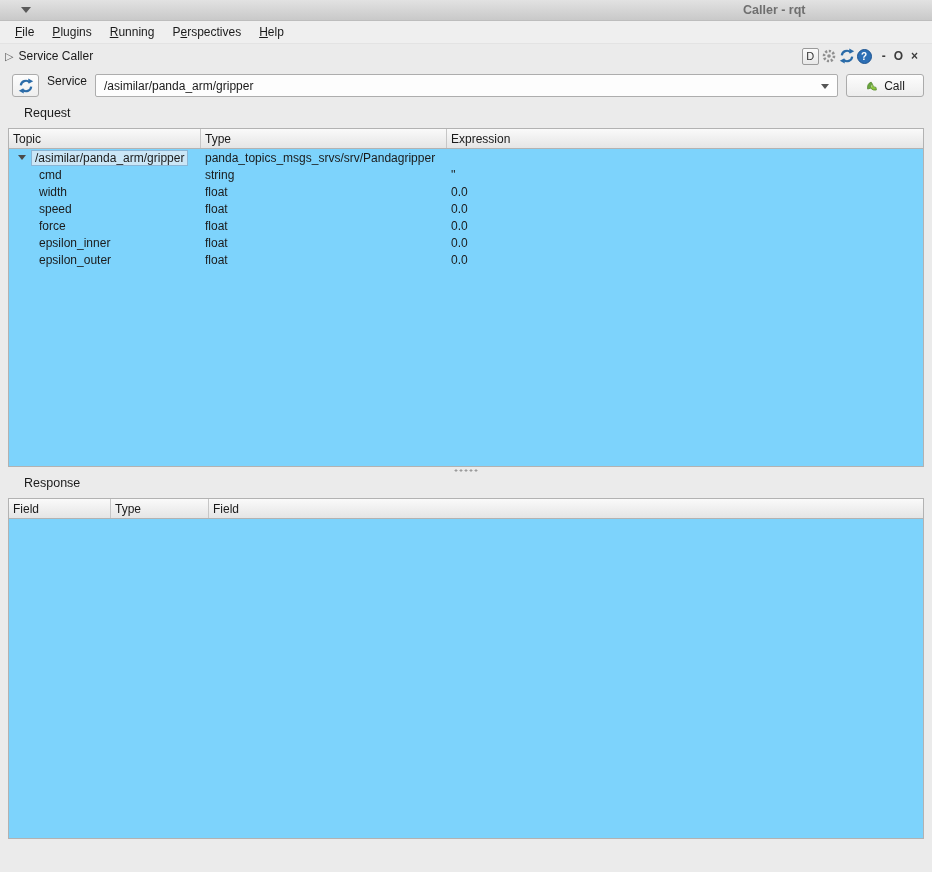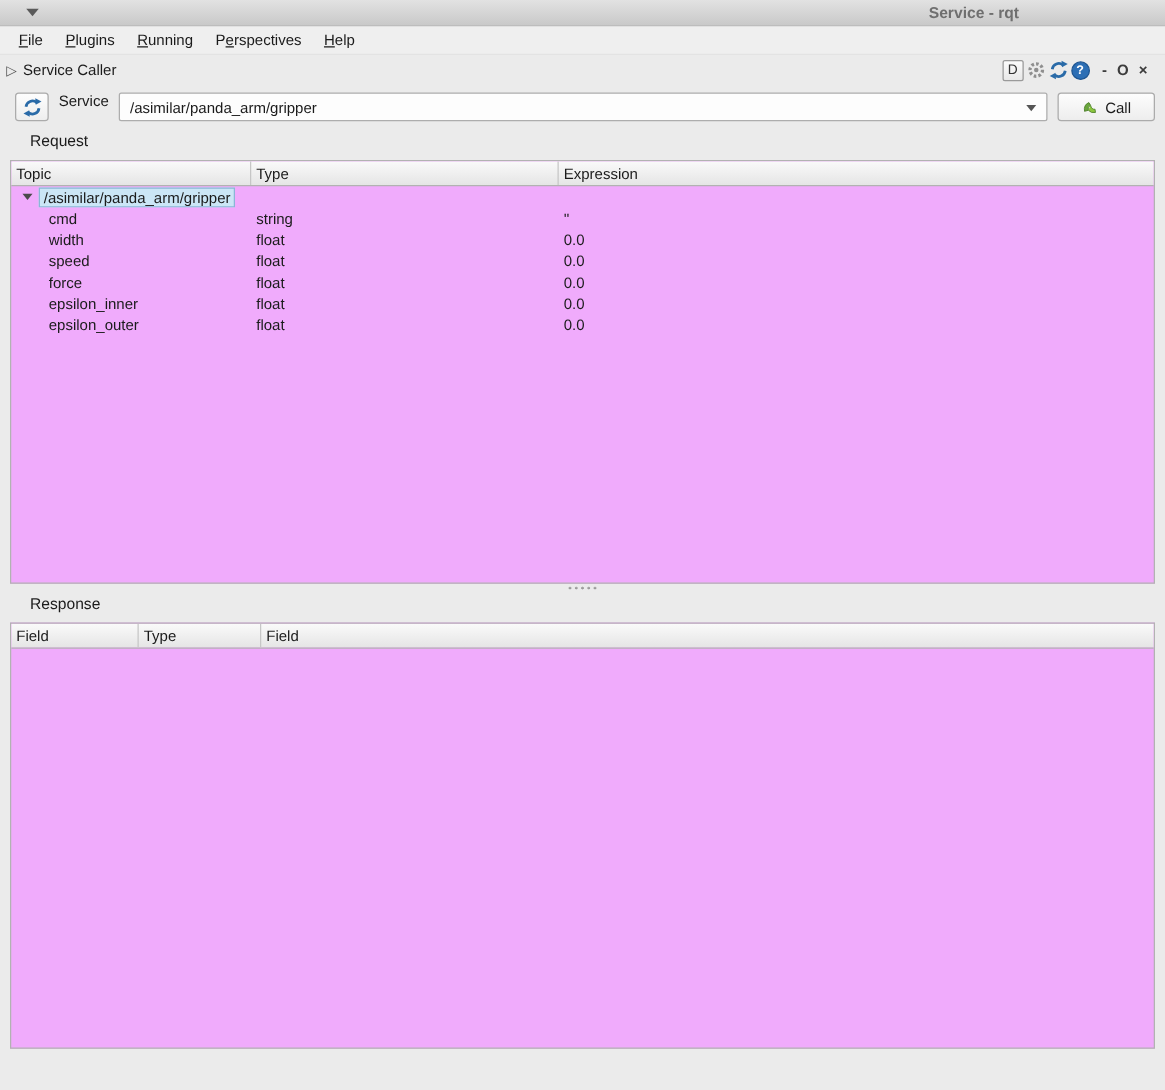--- a/index.html
+++ b/index.html
@@ -90,21 +90,21 @@
     display:flex; align-items:center; justify-content:center; gap:5px;
     font-size:12px; color:#1b1b1b;
   }
   
   .section-label { margin:8px 0 0 24px; height:16px; font-size:12.5px; }
   .section-label.resp { margin-top:3px; }
   
   .table {
     margin:6px 8px 0 8px;
     border:1px solid #b2b2b2;
-    background:#f0abfc;
+    background:#7dd3fc;
     overflow:hidden;
   }
   .request-table { height:339px; }
   .response-table { height:341px; }
   .thead {
     display:flex; height:20px;
     background:linear-gradient(#fafafa,#e5e5e5);
     border-bottom:1px solid #b2b2b2;
   }
   .thead .hcell {
@@ -135,21 +135,21 @@
     background-size:5px 3px; background-position:center;
   }
 </style>
 </head>
 <body>
 
 <div>
 
   <div class="titlebar">
     <div class="tb-triangle"></div>
-    <div class="tb-title">Service - rqt</div>
+    <div class="tb-title">Caller - rqt</div>
   </div>
 
   <div class="menubar">
       <span class="menu-item"><u>F</u>ile</span>
       <span class="menu-item"><u>P</u>lugins</span>
       <span class="menu-item"><u>R</u>unning</span>
       <span class="menu-item">P<u>e</u>rspectives</span>
       <span class="menu-item"><u>H</u>elp</span>
     </div>
 
@@ -214,20 +214,21 @@
       <div class="hcell col-topic">Topic</div>
       <div class="hcell col-type">Type</div>
       <div class="hcell col-expr">Expression</div>
     </div>
     <div id="request-body">
         <div class="trow">
           <div class="cell col-topic">
             <span class="expander"></span>
             <span class="cell-selected">/asimilar/panda_arm/gripper</span>
           </div>
+          <div class="cell col-type pad">panda_topics_msgs_srvs/srv/Pandagripper</div>
           <div class="cell col-expr pad"></div>
         </div>
         <div class="trow">
           <div class="cell col-topic indent">cmd</div>
           <div class="cell col-type pad">string</div>
           <div class="cell col-expr pad">''</div>
         </div>
         <div class="trow">
           <div class="cell col-topic indent">width</div>
           <div class="cell col-type pad">float</div>

